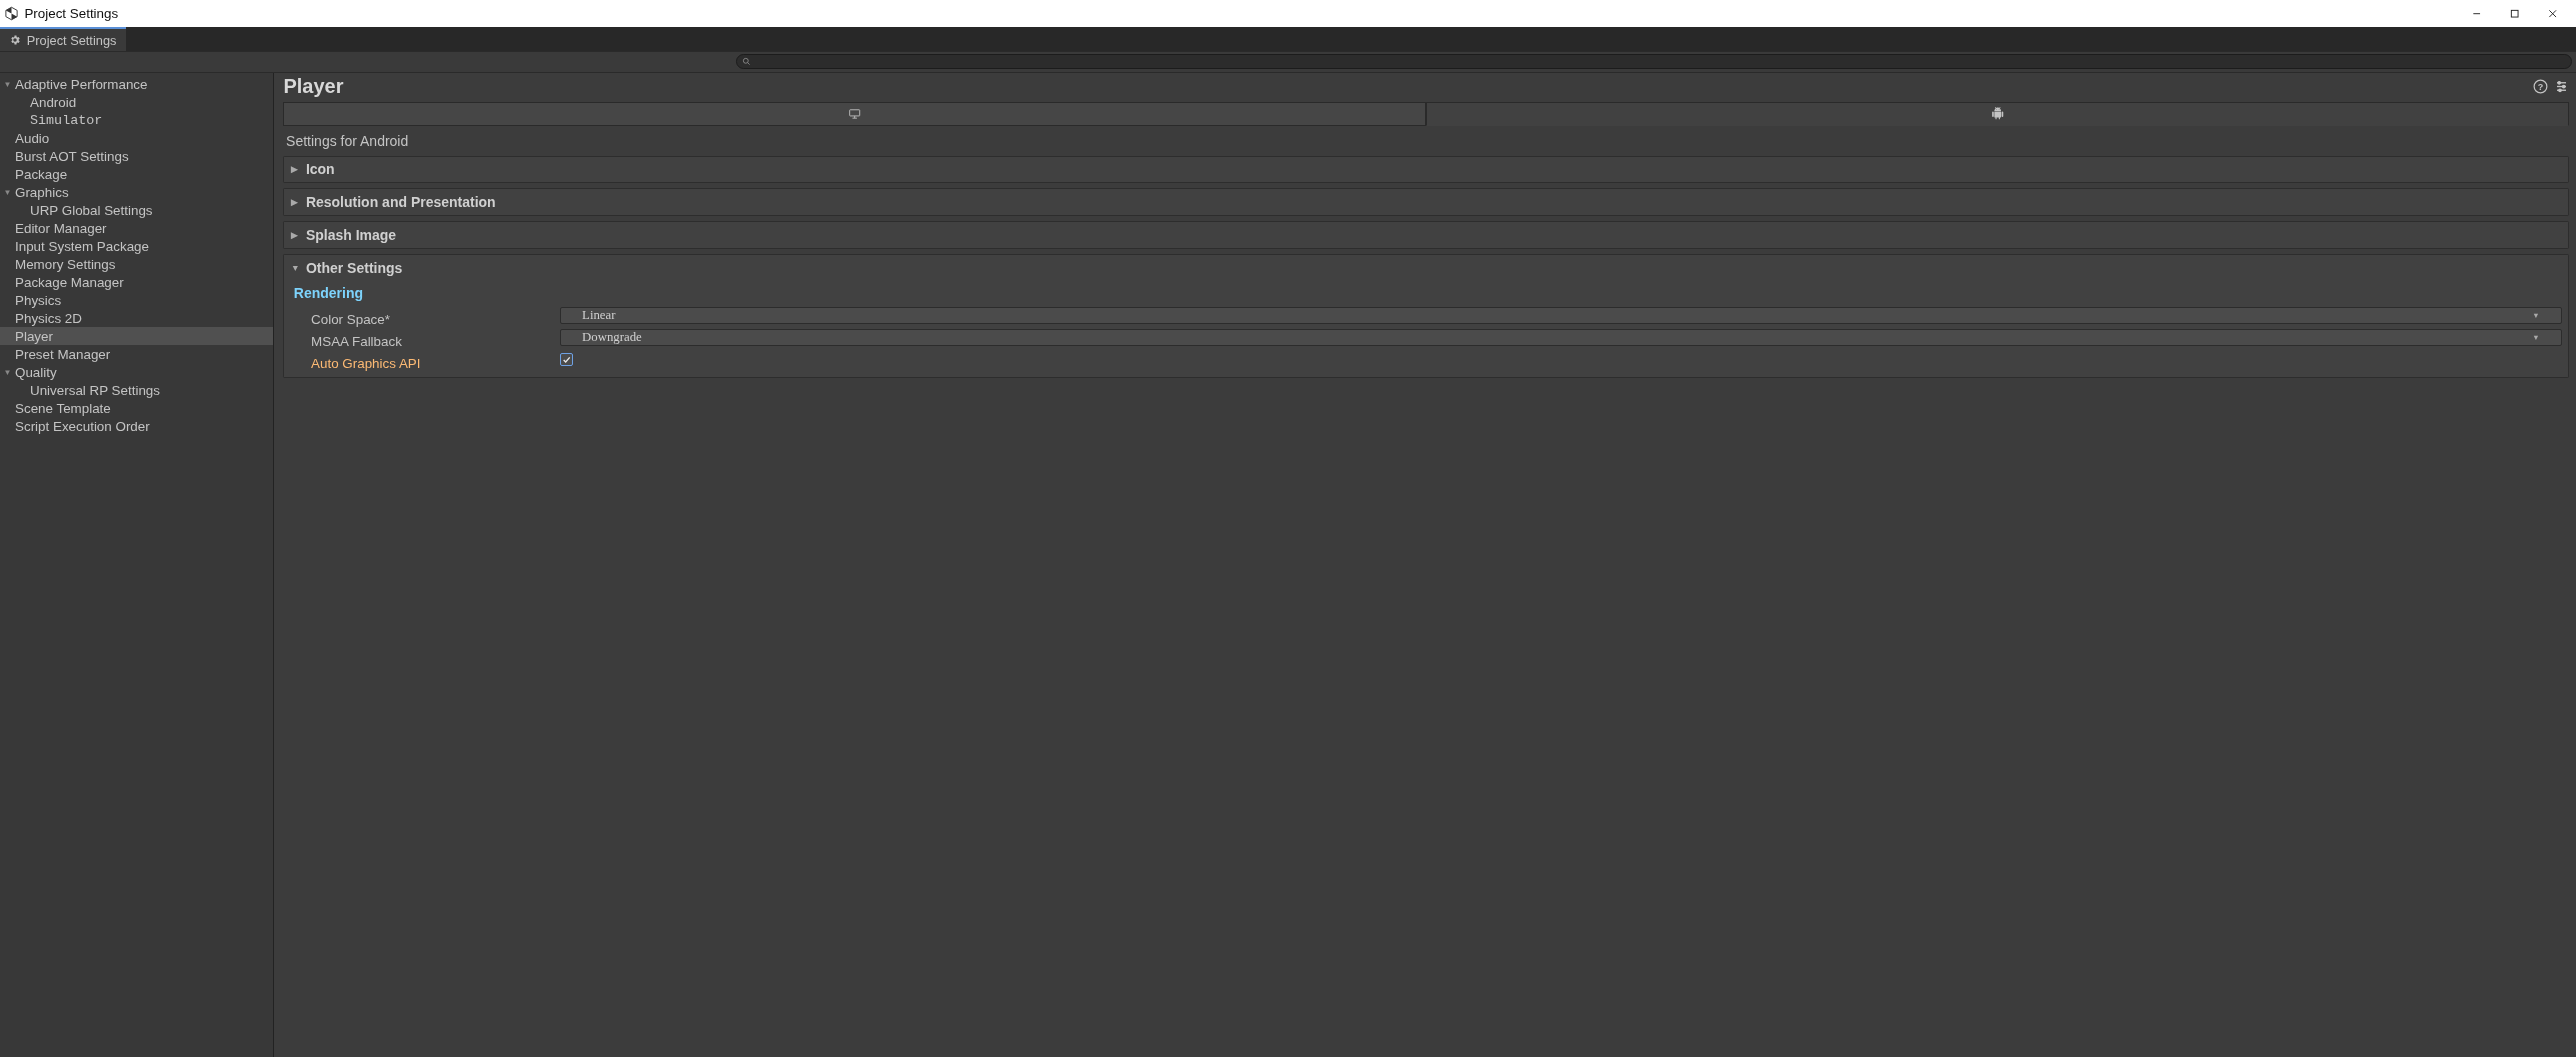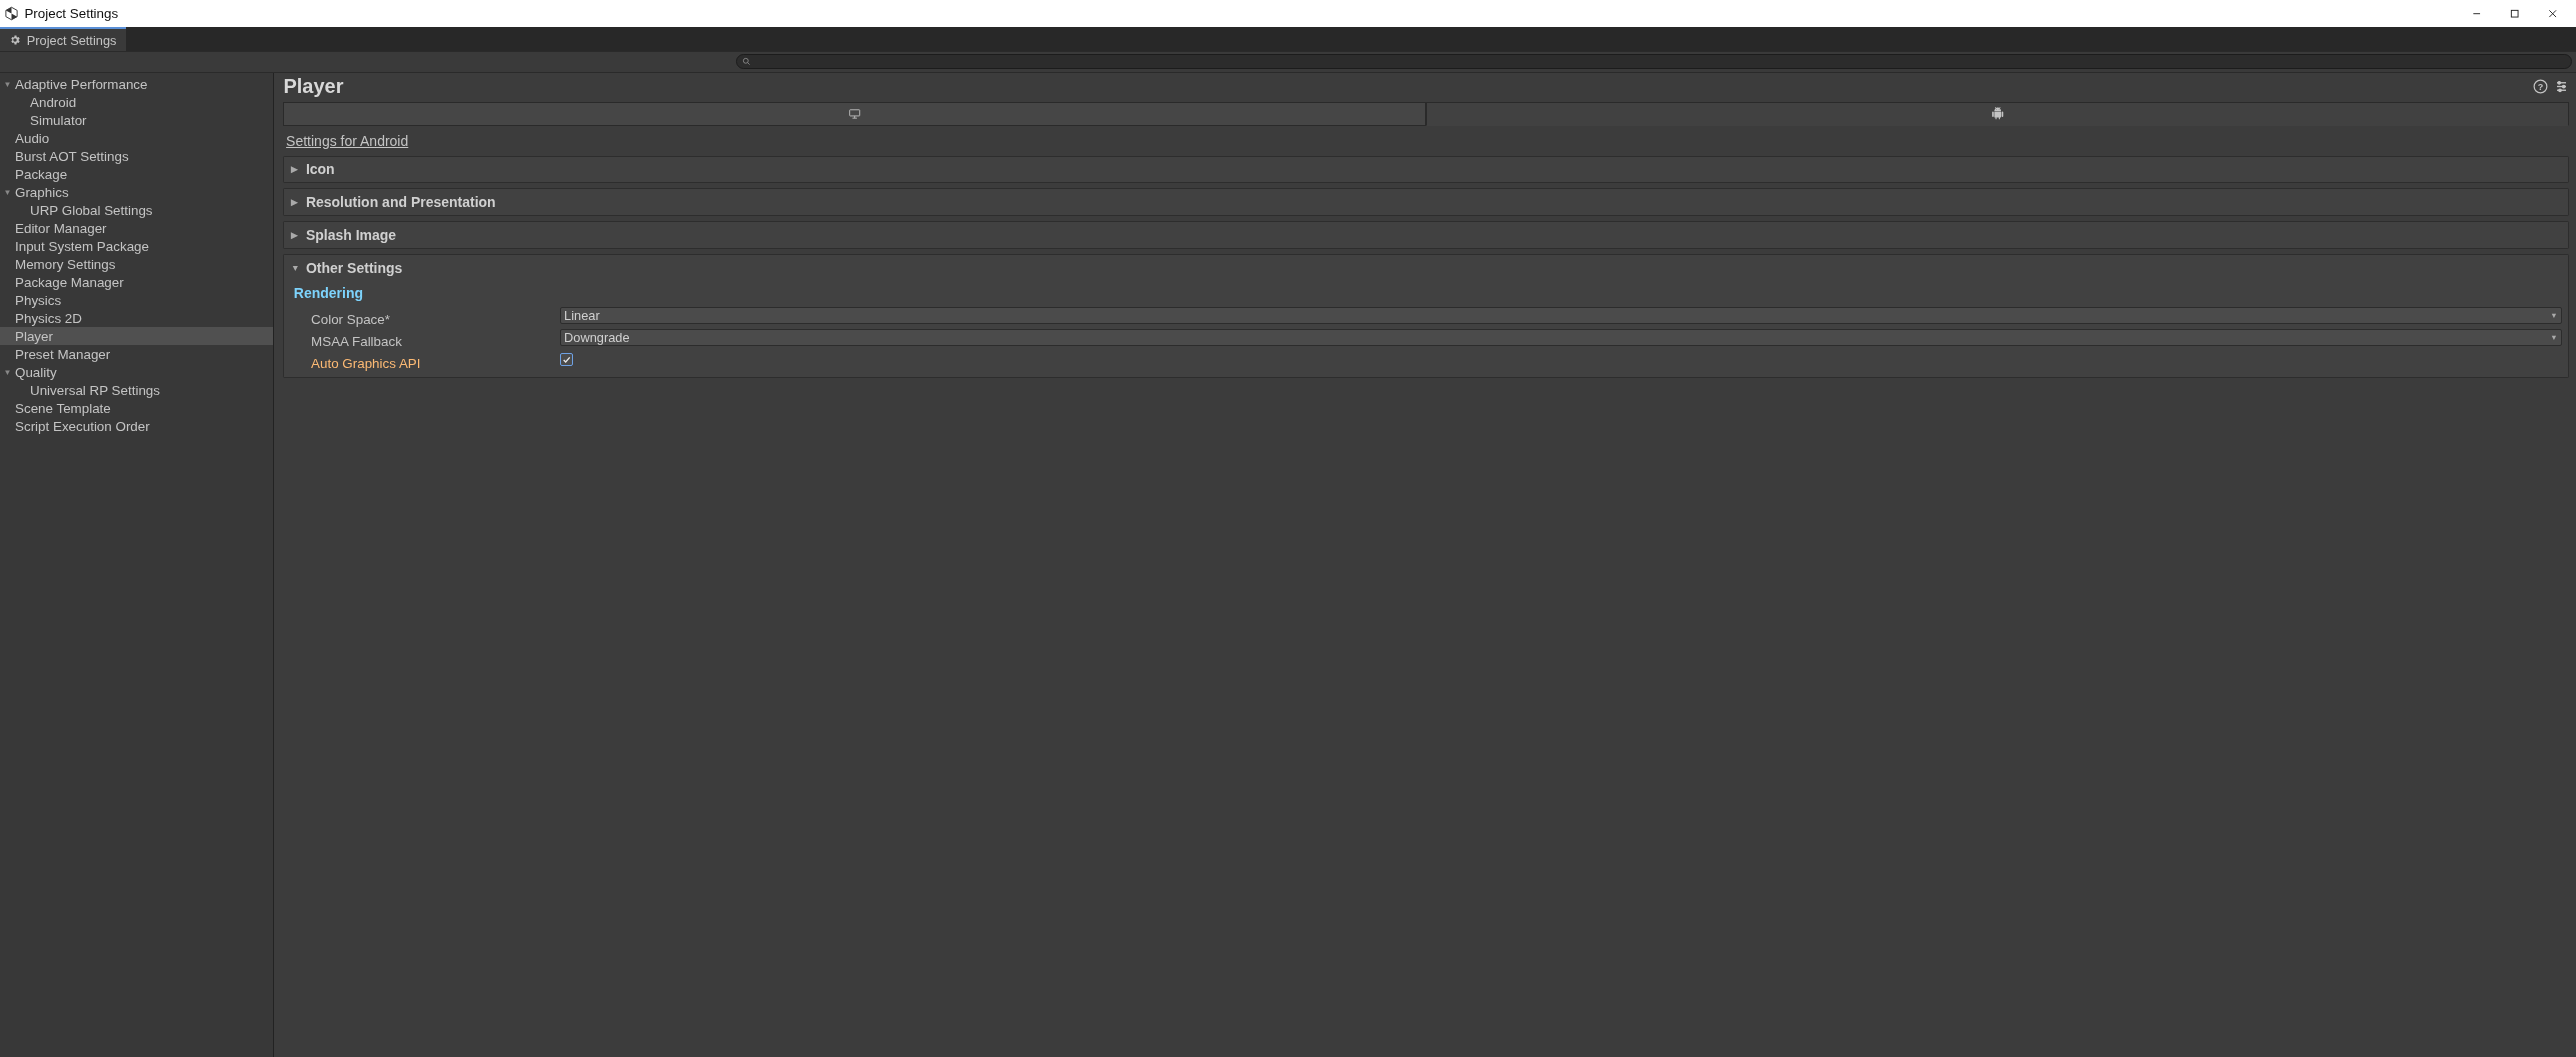--- a/index.html
+++ b/index.html
@@ -162,21 +162,20 @@
     border: 0.7px solid #2a2a2a;
     color: #c4c4c4;
   }
   .ptab.active { background: #414141; border-bottom-color: #414141; }
   .ptab svg { width: 13.4px; height: 13.4px; }
 
   .subheading {
     font-size: 14px;
     color: #c4c4c4;
     margin: 2.7px 0 6.7px 2.7px;
-    text-decoration: underline;
   }
 
   
   .foldout {
     background: #414141;
     border: 0.7px solid #2d2d2d;
     border-radius: 1.3px;
     margin-bottom: 5.4px;
   }
   .foldout-header {
@@ -217,24 +216,25 @@
   .prop-label.highlight { color: #fdba74; }
   .prop-value { flex: 1; }
 
   .dropdown {
     height: 17.5px;
     background: #4b4b4b;
     border: 0.7px solid #2c2c2c;
     border-radius: 2px;
     display: flex;
     align-items: center;
-    padding: 0 3px;
+    padding: 0 21px;
     color: #d0d0d0;
     justify-content: space-between;
     font-size: 12.8px;
+    font-family: Liberation Serif, serif;
   }
   .dropdown .dd-arrow {
     font-size: 7.4px; color: #aaa;
   }
 
   .checkbox {
     width: 13.4px; height: 13.4px;
     background: #4b4b4b;
     border: 0.7px solid #2c2c2c;
     border-radius: 2px;
@@ -309,21 +309,21 @@
         <div class="side-item">
           <span class="arrow">▼</span>
           <span>Adaptive Performance</span>
         </div>
         <div class="side-item">
           <span class="arrow"></span>
           <span style="padding-left: 15px;">Android</span>
         </div>
         <div class="side-item">
           <span class="arrow"></span>
-          <span style="padding-left: 15px;">Simulator</span>
+          <span style="padding-left: 15px; font-family: Liberation Mono, monospace;">Simulator</span>
         </div>
         <div class="side-item">
           <span class="arrow"></span>
           <span>Audio</span>
         </div>
         <div class="side-item">
           <span class="arrow"></span>
           <span>Burst AOT Settings</span>
         </div>
         <div class="side-item">

